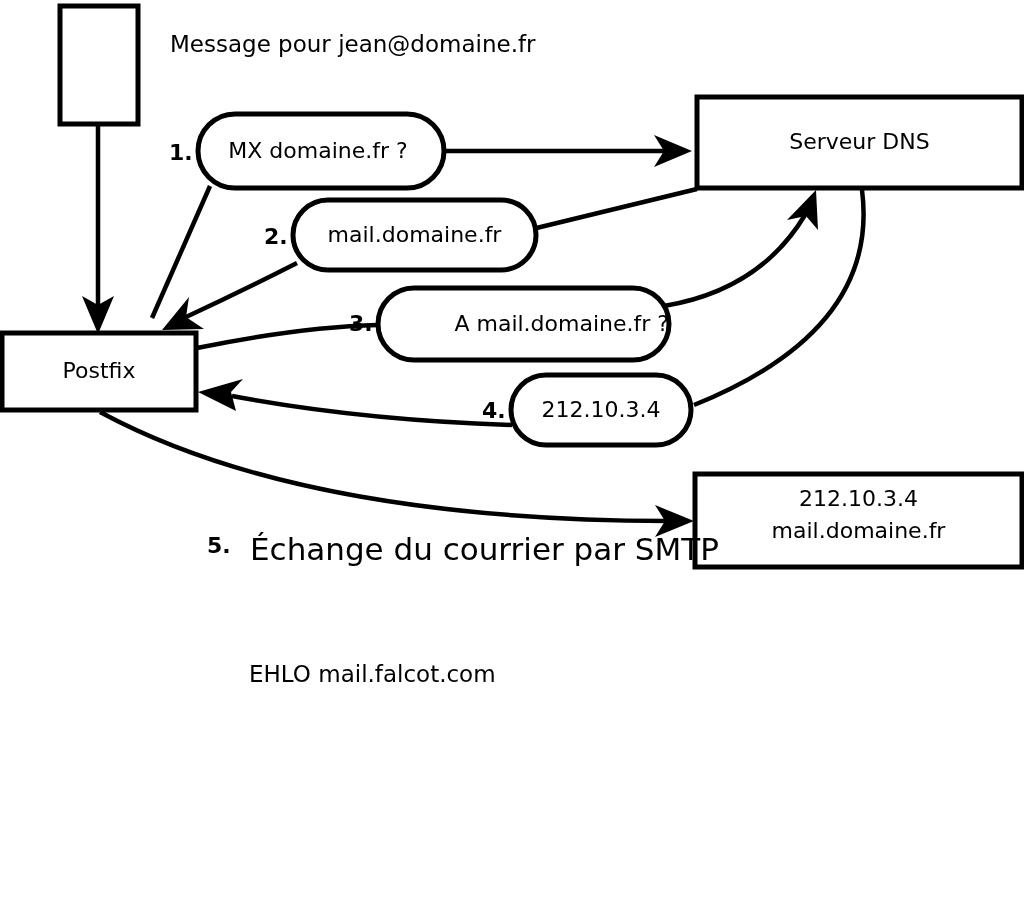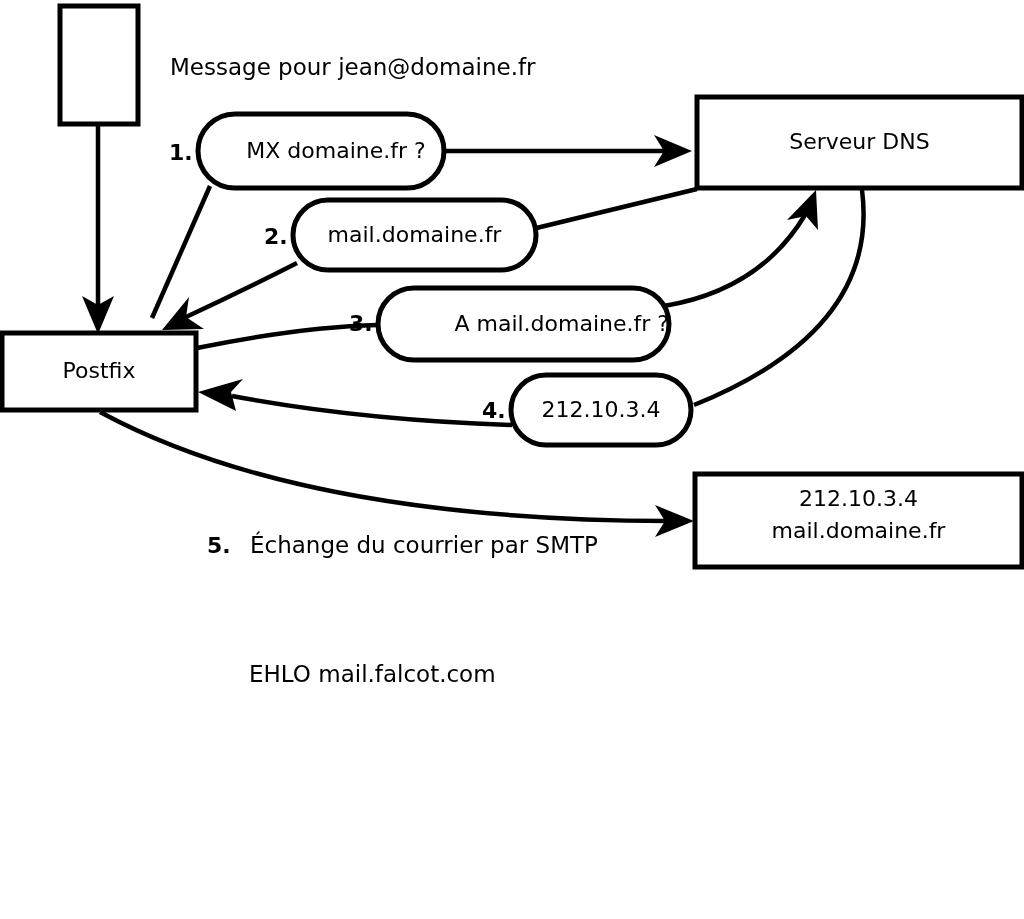--- a/index.html
+++ b/index.html
@@ -57,21 +57,21 @@
     text-align: center;
   }
   .step-num {
     font-size: 22px;
     font-weight: bold;
   }
   .header-text {
     font-size: 23px;
   }
   .caption-text {
-    font-size: 23px;
+    font-size: 31px;
   }
   .smtp-block {
     position: absolute;
     left: 249px;
     top: 597px;
     font-size: 23px;
     line-height: 31px;
     font-family: "DejaVu Sans", sans-serif;
     white-space: pre;
   }
@@ -144,36 +144,36 @@
     <rect class="node-round" x="198" y="114" width="246" height="74" rx="37" ry="37"></rect>
 
     <rect class="node-round" x="293" y="200" width="243" height="70" rx="35" ry="35"></rect>
 
     <rect class="node-round" x="378" y="288" width="291" height="72" rx="36" ry="36"></rect>
 
     <rect class="node-round" x="511" y="375" width="180" height="70" rx="35" ry="35"></rect>
 
   </svg>
 
-  <div class="txt header-text" style="left:170px; top:56px;">Message pour jean@domaine.fr</div>
+  <div class="txt header-text" style="left:170px; top:33px;">Message pour jean@domaine.fr</div>
 
   <div class="txt node-label" style="left:697px; top:131px; width:325px;">Serveur DNS</div>
 
   <div class="txt node-label" style="left:2px; top:360px; width:194px;">Postfix</div>
 
   <div class="txt node-label" style="left:695px; top:488px; width:327px;">212.10.3.4</div>
   <div class="txt node-label" style="left:695px; top:520px; width:327px;">mail.domaine.fr</div>
 
   <div class="txt step-num" style="left:169px; top:142px;">1.</div>
   <div class="txt step-num" style="left:264px; top:226px;">2.</div>
   <div class="txt step-num" style="left:349px; top:313px;">3.</div>
   <div class="txt step-num" style="left:482px; top:400px;">4.</div>
   <div class="txt step-num" style="left:207px; top:535px;">5.</div>
 
-  <div class="txt node-label" style="left:213px; top:140px; width:246px;">MX domaine.fr ?</div>
+  <div class="txt node-label" style="left:195px; top:140px; width:246px;">MX domaine.fr ?</div>
   <div class="txt node-label" style="left:293px; top:224px; width:243px;">mail.domaine.fr</div>
   <div class="txt node-label" style="left:378px; top:313px; width:291px;text-align:right;">A mail.domaine.fr ?</div>
   <div class="txt node-label" style="left:511px; top:399px; width:180px;">212.10.3.4</div>
 
   <div class="txt caption-text" style="left:250px; top:534px;">Échange du courrier par SMTP</div>
 
   <div class="smtp-block">
     <div>EHLO mail.falcot.com</div>
     
     

